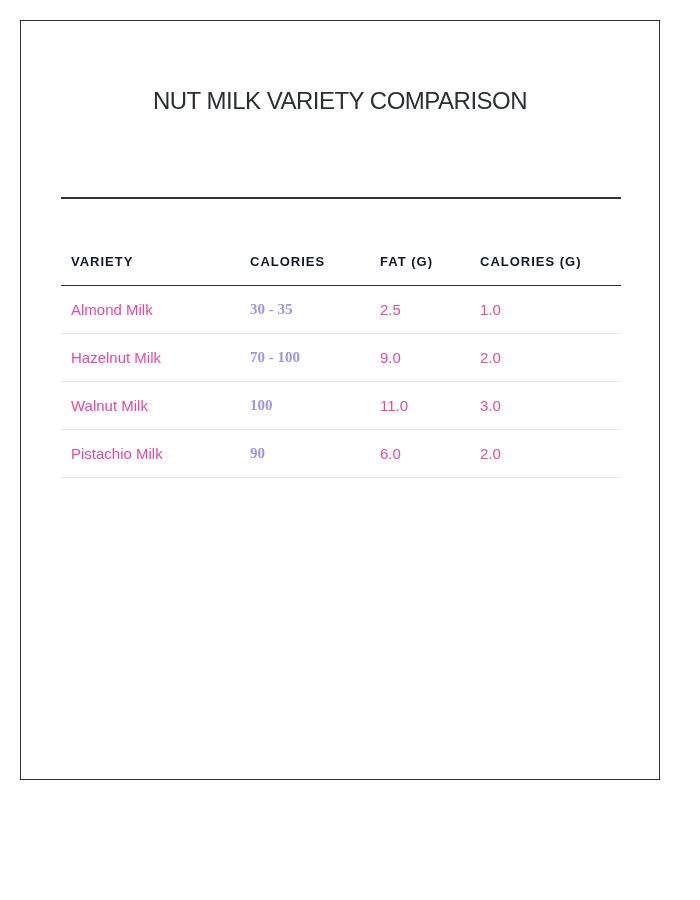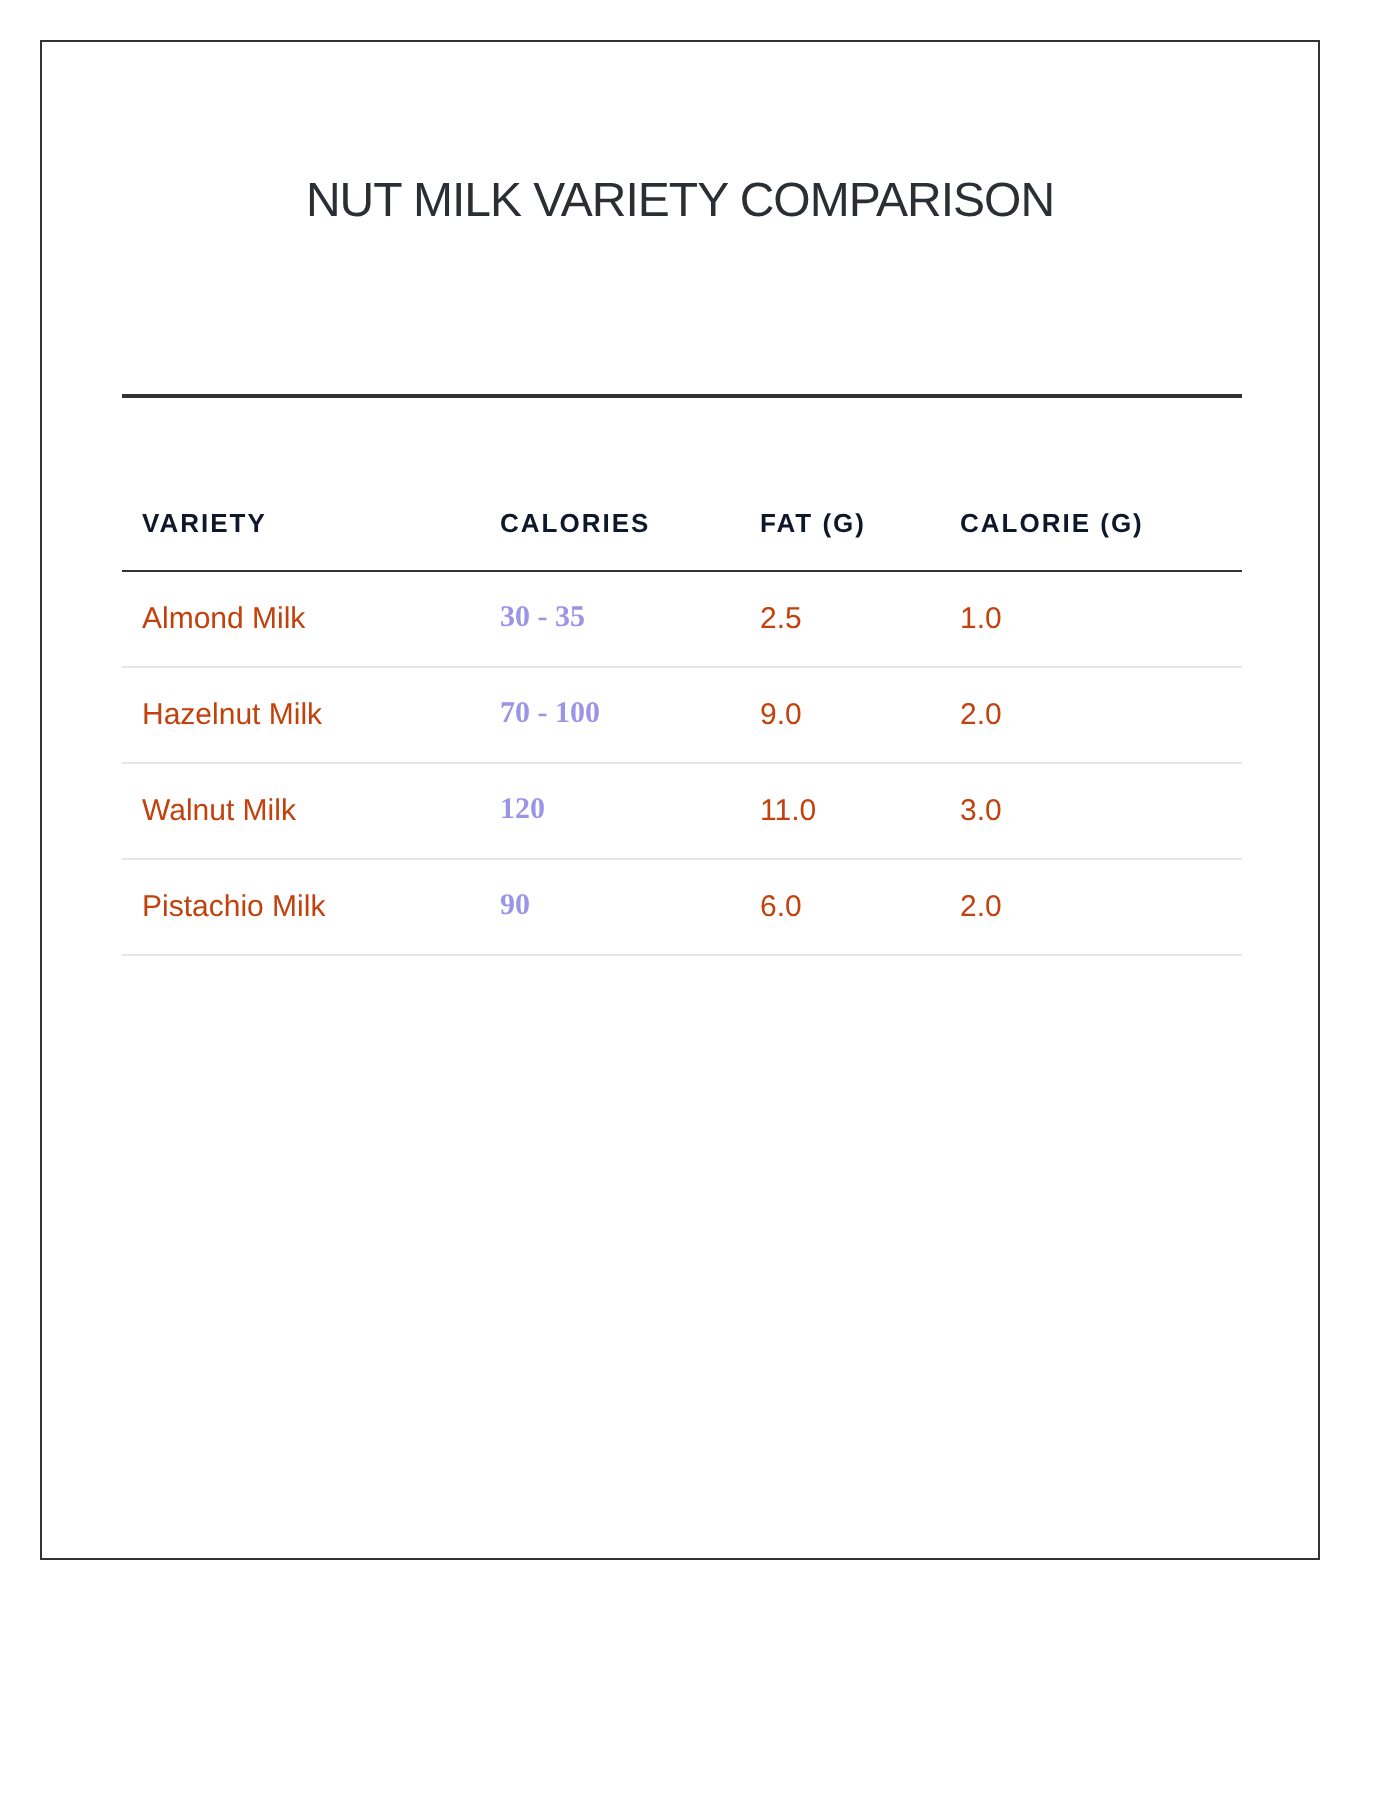--- a/index.html
+++ b/index.html
@@ -64,21 +64,21 @@
       letter-spacing: 1px;
       color: #0f172a;
       padding: 0 0 0 10px;
       height: 48px;
       border-bottom: 1px solid #333333;
       vertical-align: middle;
     }
     td {
       text-align: left;
       font-size: 15px;
-      color: #c2410c;
+      color: #ec4899;
       padding: 0 0 0 10px;
       height: 47px;
       border-bottom: 1px solid #e6e6e6;
       vertical-align: middle;
     }
     .col-variety { width: 169px; }
     .col-cal { width: 120px; }
     .col-fat { width: 90px; }
     td.cal {
       color: #9b95e6;
@@ -102,39 +102,39 @@
 <div class="card">
   <h1 class="title">NUT MILK VARIETY COMPARISON</h1>
   <div class="rule"></div>
 
   <table>
     <thead>
       <tr>
         <th class="col-variety">VARIETY</th>
         <th class="col-cal">CALORIES</th>
         <th class="col-fat">FAT (G)</th>
-        <th>CALORIE (G)</th>
+        <th>CALORIES (G)</th>
       </tr>
     </thead>
     <tbody>
       <tr>
         <td>Almond Milk</td>
         <td class="cal">30 - 35</td>
         <td>2.5</td>
         <td>1.0</td>
       </tr>
       <tr>
         <td>Hazelnut Milk</td>
         <td class="cal">70 - 100</td>
         <td>9.0</td>
         <td>2.0</td>
       </tr>
       <tr>
         <td>Walnut Milk</td>
-        <td class="cal">120</td>
+        <td class="cal">100</td>
         <td>11.0</td>
         <td>3.0</td>
       </tr>
       <tr>
         <td>Pistachio Milk</td>
         <td class="cal">90</td>
         <td>6.0</td>
         <td>2.0</td>
       </tr>
     </tbody>

